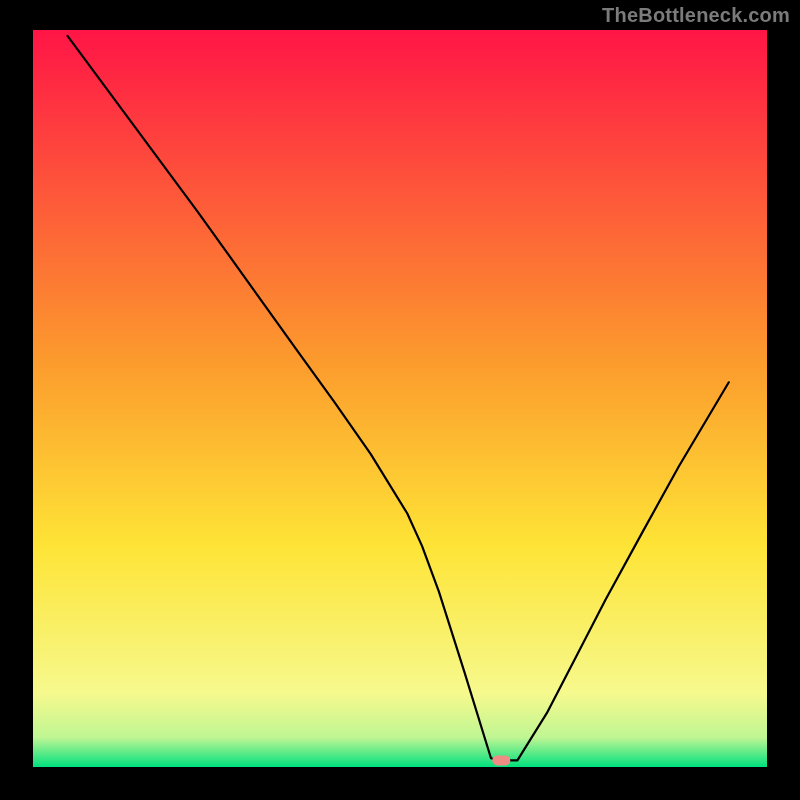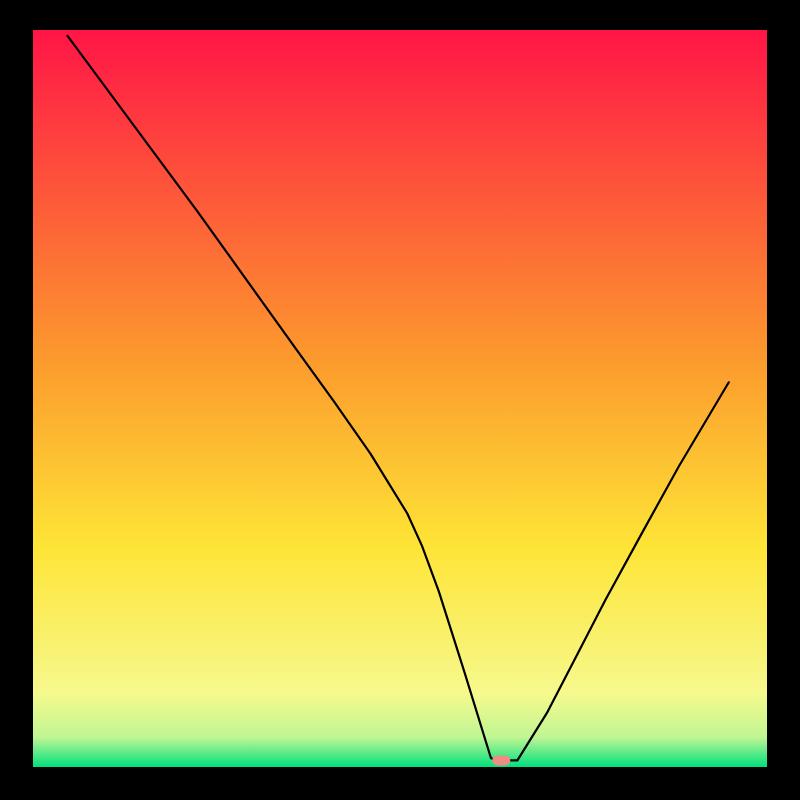--- a/index.html
+++ b/index.html
@@ -29,20 +29,21 @@
   svg.plot {
     position: absolute;
     left: 0;
     top: 0;
   }
 </style>
 </head>
 <body>
 <div class="wrapper">
 
+<div class="attribution">TheBottleneck.com</div>
 
 <svg class="plot" width="800" height="800" viewBox="0 0 800 800">
   <defs>
     <linearGradient id="bg-grad" x1="0" y1="0" x2="0" y2="1">
       <stop id="g-top" offset="0%" stop-color="#ff1546"></stop>
       <stop id="g-m1" offset="45%" stop-color="#fc9b2d"></stop>
       <stop id="g-m2" offset="70%" stop-color="#fee436"></stop>
       <stop id="g-m3" offset="90%" stop-color="#f6f98d"></stop>
       <stop id="g-m4" offset="96%" stop-color="#bff693"></stop>
       <stop id="g-bot" offset="100%" stop-color="#00e07e"></stop>

